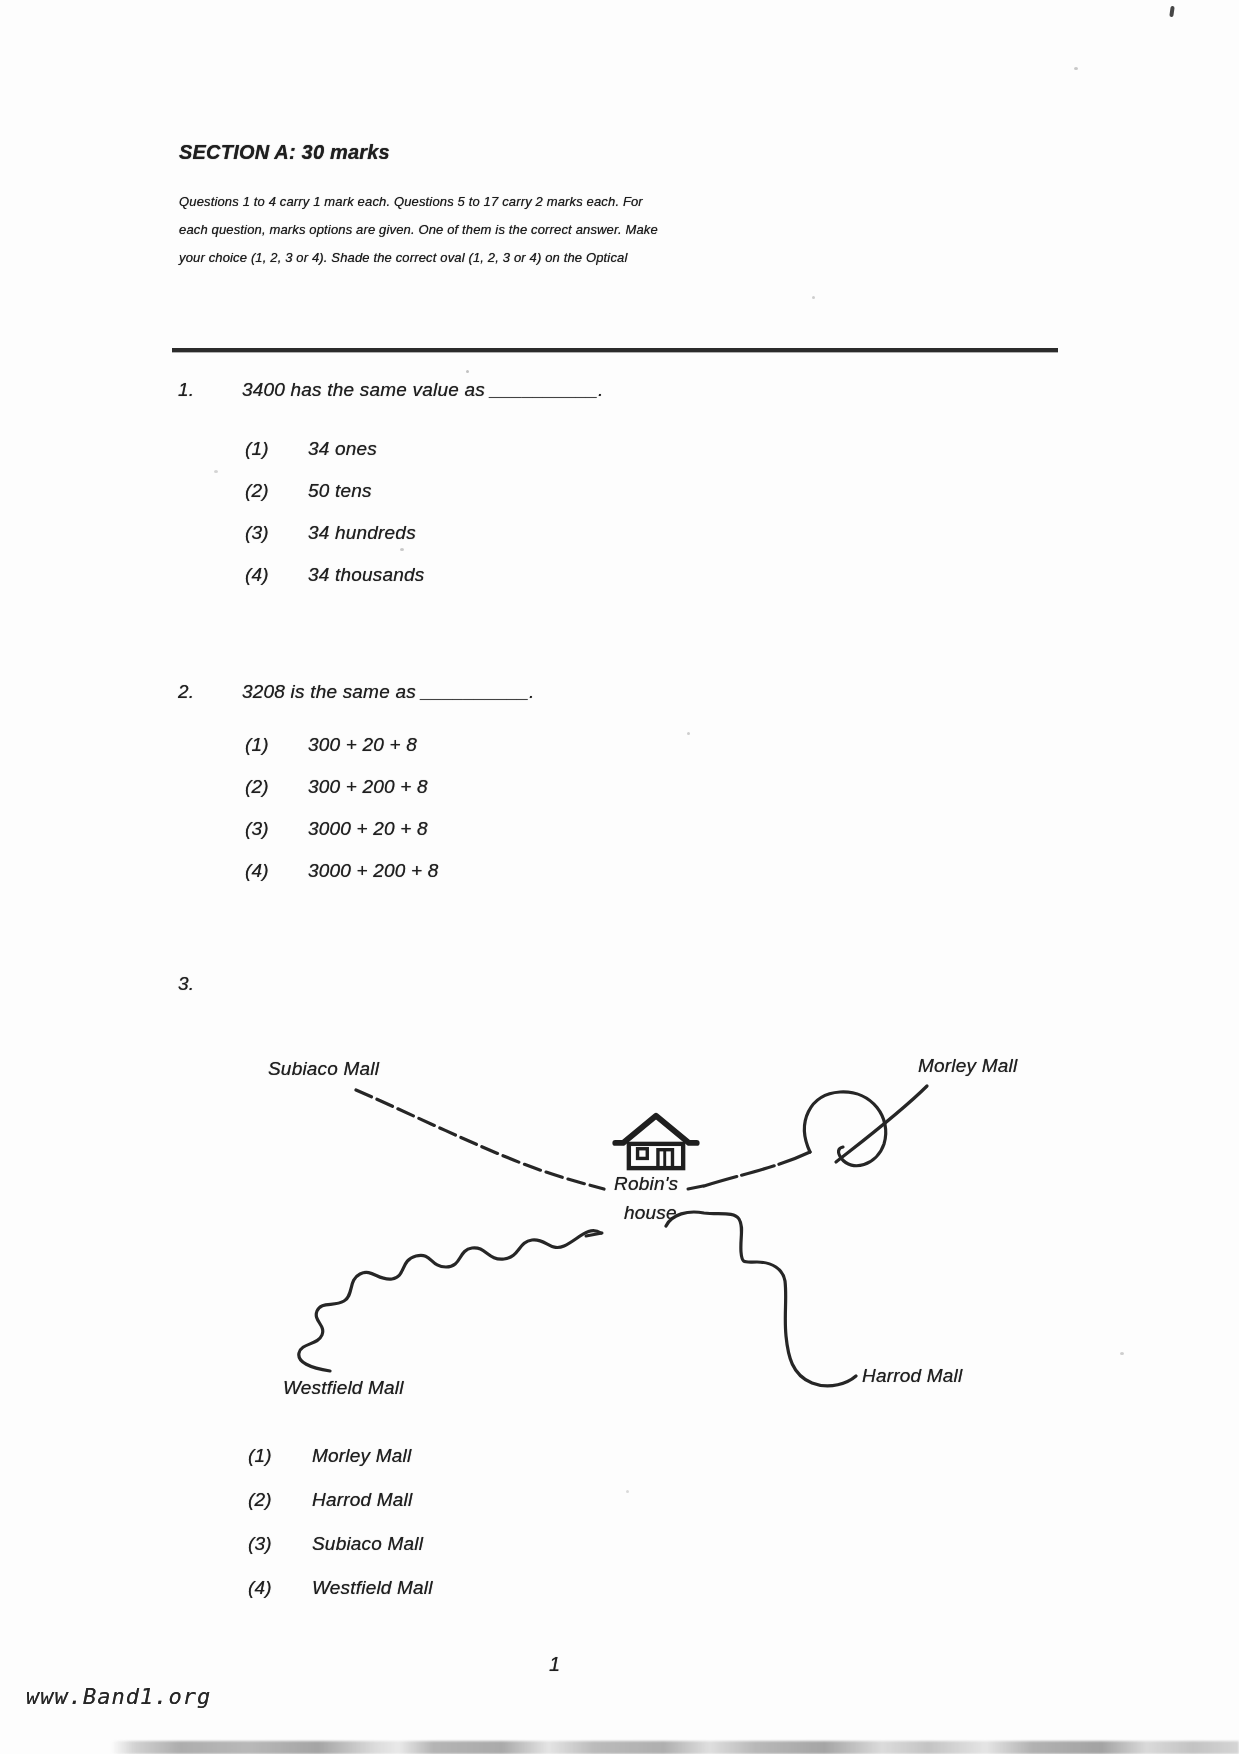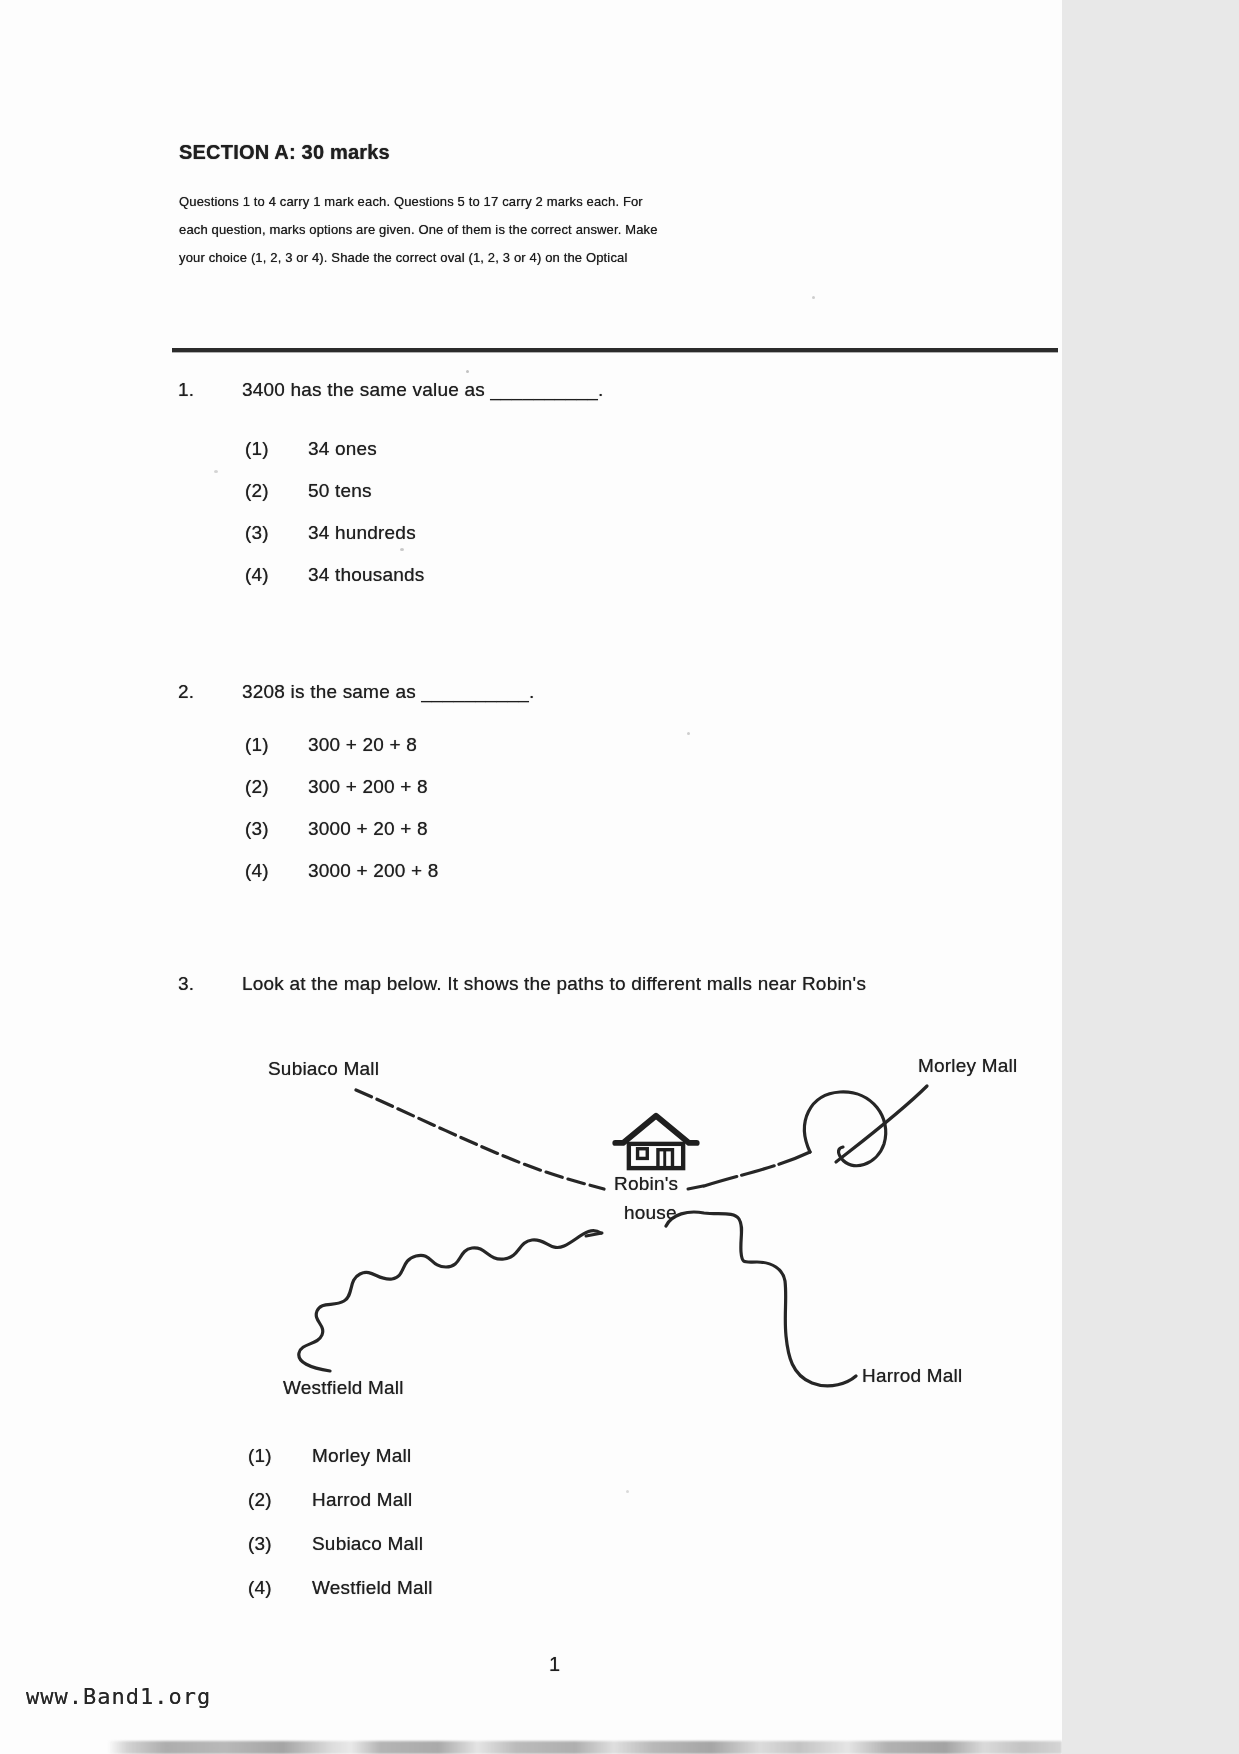--- a/index.html
+++ b/index.html
@@ -1,18 +1,18 @@
 <!DOCTYPE html>
 <html><head>
 <meta charset="utf-8">
 <style>
   html,body{margin:0;padding:0;background:#e8e8e8;}
   .page{
-    position:relative;width:1062px;height:1754px;background:#fdfdfd;
-    overflow:hidden;font-family:"Liberation Sans",sans-serif;color:#1c1c1c;
+    position:relative;width:1239px;height:1754px;background:#fdfdfd;
+    overflow:hidden;font-family:"Liberation Sans",sans-serif;color:#1c1c1c;font-style:italic;
   }
   .abs{position:absolute;}
   .t{
     font-size:19px;line-height:1.25;color:#1f1f1f;white-space:nowrap;
     text-shadow:0 0 0.7px rgba(25,25,25,0.8);letter-spacing:0.2px;
   }
   .heading{font-weight:bold;font-size:20px;text-shadow:0 0 0.9px rgba(15,15,15,0.9);}
   .instructions div{white-space:nowrap;}
   .instructions{font-size:13px;line-height:28px;text-shadow:0 0 0.7px rgba(25,25,25,0.8);letter-spacing:0.15px;}
   .rule{height:4px;background:#2c2c2c;box-shadow:0 1px 0 rgba(60,60,60,.4);}
@@ -67,21 +67,20 @@
   <div class="abs t" style="left:245px;top:733px">(1)</div>
   <div class="abs t" style="left:308px;top:733px">300 + 20 + 8</div>
   <div class="abs t" style="left:245px;top:775px">(2)</div>
   <div class="abs t" style="left:308px;top:775px">300 + 200 + 8</div>
   <div class="abs t" style="left:245px;top:817px">(3)</div>
   <div class="abs t" style="left:308px;top:817px">3000 + 20 + 8</div>
   <div class="abs t" style="left:245px;top:859px">(4)</div>
   <div class="abs t" style="left:308px;top:859px">3000 + 200 + 8</div>
 
   <div class="abs t qnum" style="left:178px;top:972px">3.</div>
-  <div class="abs t" style="left:242px;top:972px">Look at the map below. It shows the paths to different malls near Robin's</div>
 
   <svg class="abs" style="left:0;top:0" width="1239" height="1754" viewBox="0 0 1239 1754">
 
     <path class="ink" stroke-width="3.2" stroke-dasharray="17 6" d="M 356,1090 C 402,1110 470,1143 521,1163 C 560,1178 586,1184 604,1189"></path>
 
     <path class="ink" stroke-width="3" d="M 688,1189 l 15,-3"></path>
 
     <path class="ink" stroke-width="3.2" stroke-dasharray="34 5" d="M 704,1186 C 742,1174 776,1168 810,1152"></path>
     <path class="ink" stroke-width="3.2" d="M 810,1152 C 796,1122 810,1094 840,1092 C 872,1090 892,1118 884,1144 C 877,1165 852,1173 841,1158 C 837,1152 838,1148 843,1147"></path>
     <path class="ink" stroke-width="3.2" d="M 836,1162 C 864,1140 901,1112 927,1086"></path>

